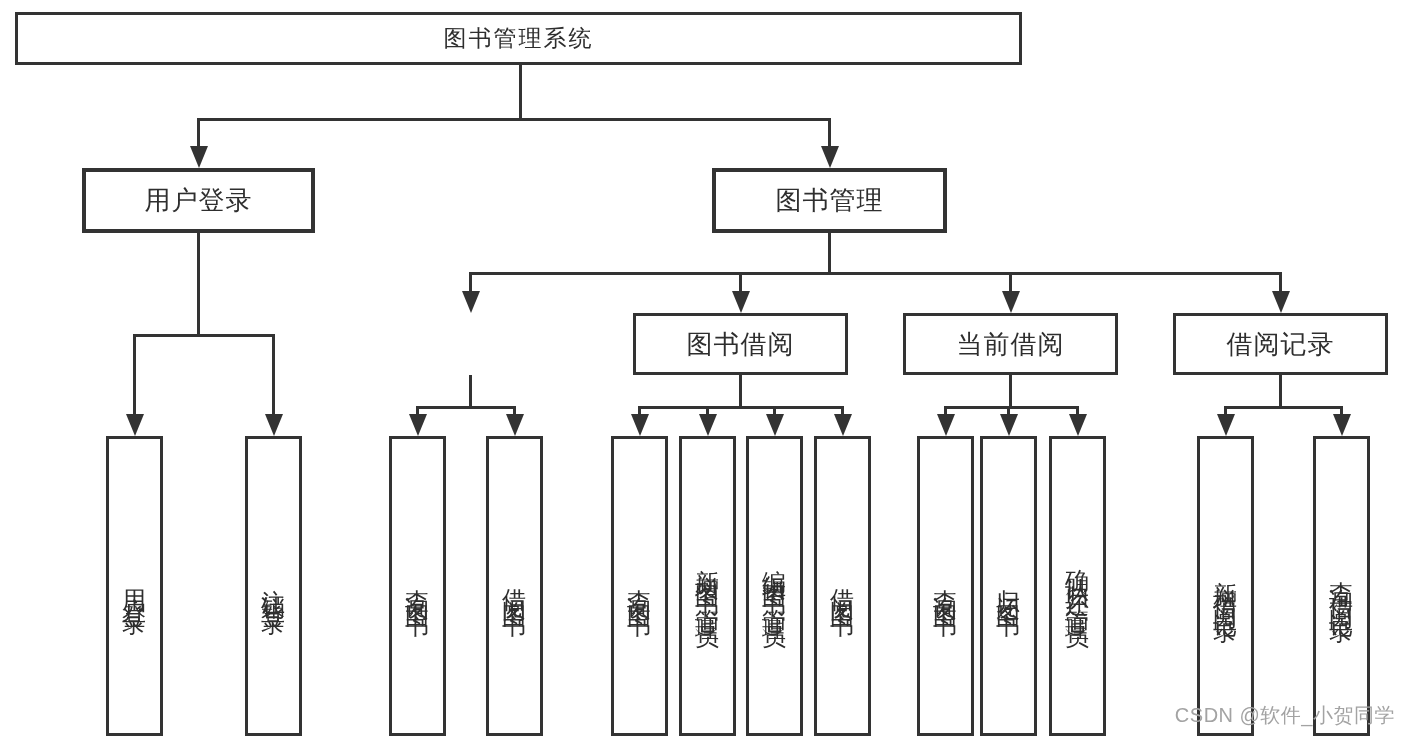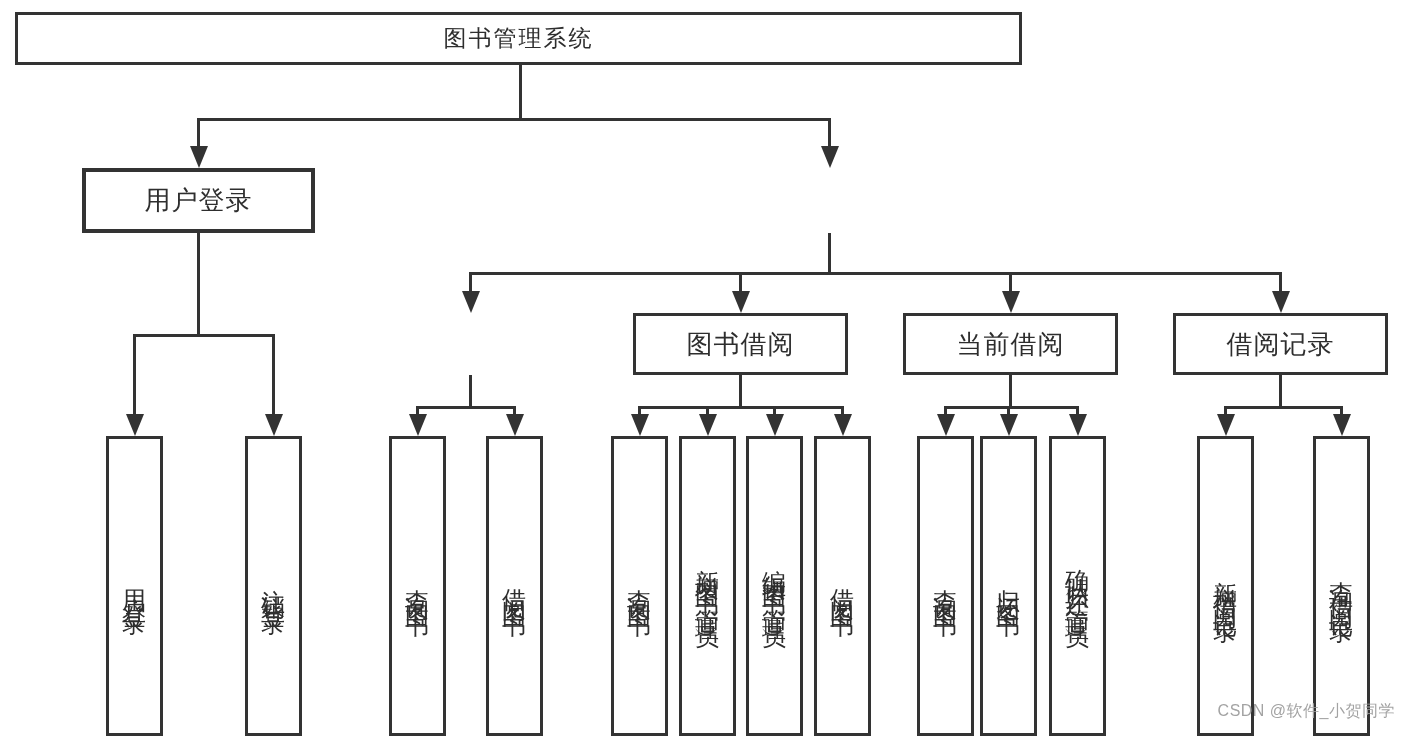--- a/index.html
+++ b/index.html
@@ -22,32 +22,33 @@
     font-size:24px;letter-spacing:8px;line-height:51px;
   }
   .vline{position:absolute;width:3px;background:#333333;}
   .hline{position:absolute;height:3px;background:#333333;}
   .tri{
     position:absolute;width:0;height:0;
     border-left:9px solid transparent;border-right:9px solid transparent;
     border-top:22px solid #333333;
   }
   .watermark{
-    position:absolute;right:10px;bottom:25px;
-    font-size:16px;color:#a3a3a3;letter-spacing:0.5px;white-space:nowrap;
+    position:absolute;right:10px;bottom:18px;
+    font-size:20px;color:#a3a3a3;letter-spacing:0.5px;white-space:nowrap;
   }
 </style>
 </head>
 <body>
 
 <div class="stage">
 
   <div class="box top-label" style="left:15px;top:12px;width:1007px;height:53px">图书管理系统</div>
 
   <div class="box lvl2 h-label" style="left:82px;top:168px;width:233px;height:65px">用户登录</div>
+  <div class="box lvl2 h-label" style="left:712px;top:168px;width:235px;height:65px">图书管理</div>
 
   <div class="box h-label" style="left:903px;top:313px;width:215px;height:62px">当前借阅</div>
   <div class="box h-label" style="left:633px;top:313px;width:215px;height:62px">图书借阅</div>
   <div class="box h-label" style="left:1173px;top:313px;width:215px;height:62px">借阅记录</div>
 
   <div class="box leaf" style="left:106px;top:436px;width:57px;height:300px">用户登录</div>
   <div class="box leaf" style="left:245px;top:436px;width:57px;height:300px">注销登录</div>
   <div class="box leaf" style="left:389px;top:436px;width:57px;height:300px">查询图书</div>
   <div class="box leaf" style="left:486px;top:436px;width:57px;height:300px">借阅图书</div>
   <div class="box leaf" style="left:611px;top:436px;width:57px;height:300px">查询图书</div>

